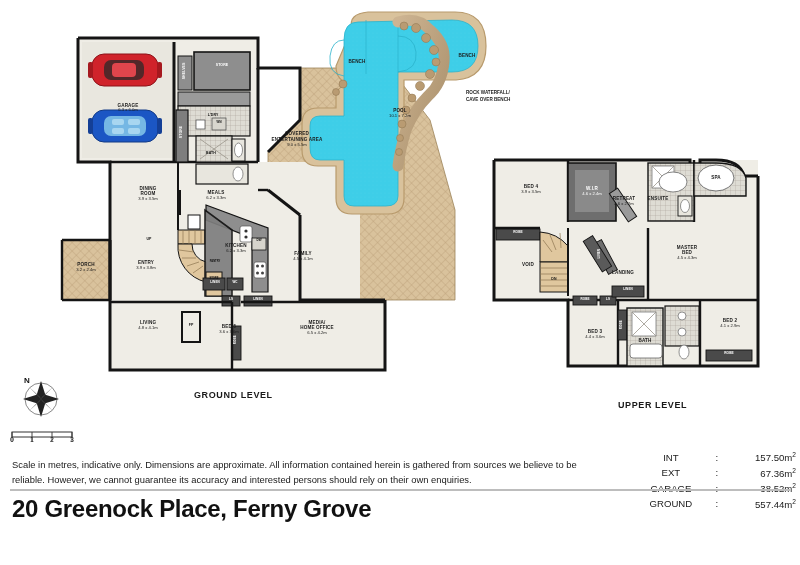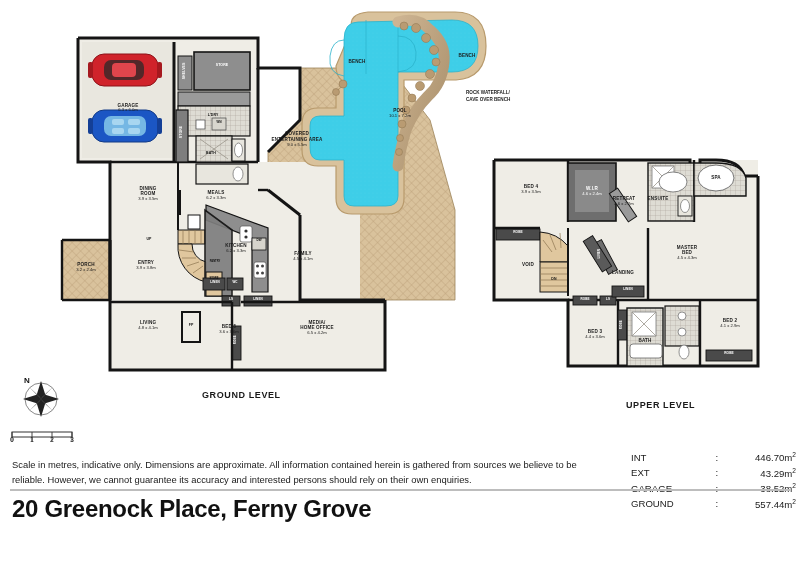--- a/index.html
+++ b/index.html
@@ -8,27 +8,27 @@
     font-family:"Liberation Sans", sans-serif;
     color:#111;
   }
   #plan{position:absolute;left:0;top:0;width:800px;height:565px;}
   .lbl{position:absolute;text-align:center;line-height:1.12;pointer-events:none;}
   .room-name{font-size:4.6px;font-weight:700;letter-spacing:.15px;color:#1b1b1b;}
   .room-dim{font-size:4.2px;font-weight:400;color:#1b1b1b;}
   .tiny{font-size:3.5px;font-weight:700;letter-spacing:.1px;}
   .tiny-w{font-size:3.5px;font-weight:700;letter-spacing:.1px;color:#ffffff;}
   .vert{transform:rotate(-90deg);transform-origin:center center;}
-  .level-label{position:absolute;font-size:9px;font-weight:700;letter-spacing:.6px;color:#1a1a1a;margin-left:8px;}
+  .level-label{position:absolute;font-size:9px;font-weight:700;letter-spacing:.6px;color:#1a1a1a;}
   .note{position:absolute;font-size:4.6px;font-weight:700;line-height:1.35;color:#1b1b1b;text-align:left;}
   .disclaimer{position:absolute;left:12px;top:458px;width:600px;font-size:9.4px;line-height:1.55;color:#1a1a1a;}
   .areas{position:absolute;right:4px;top:450px;width:165px;font-size:9.6px;line-height:1.5;color:#1a1a1a;}
   .areas table{border-collapse:collapse;width:100%;}
   .areas td{padding:0;white-space:nowrap;}
-  .areas .k{text-align:left;padding-right:2px;}
+  .areas .k{text-align:center;padding-right:2px;}
   .areas .c{text-align:center;width:8px;}
   .areas .v{text-align:right;}
   .areas sup{font-size:6.6px;vertical-align:super;}
   .title{position:absolute;left:12px;top:495px;font-size:24px;font-weight:700;letter-spacing:-.3px;color:#111;}
   .hr{position:absolute;left:10px;top:489px;width:780px;height:2px;background:#bdbdbd;}
   .sb-num{position:absolute;font-size:7px;color:#222;}
   .n-letter{position:absolute;left:24px;top:376px;font-size:8px;font-weight:700;color:#111;}
 </style>
 </head>
 <body>
@@ -410,26 +410,26 @@
 <div class="sb-num" style="left:30px;top:436px;">1</div>
 <div class="sb-num" style="left:50px;top:436px;">2</div>
 <div class="sb-num" style="left:70px;top:436px;">3</div>
 
 <div class="areas">
   <table>
     <tbody>
         <tr>
       <td class="k">INT</td>
       <td class="c">:</td>
-      <td class="v"><span>446.70m</span><sup>2</sup></td>
+      <td class="v"><span>157.50m</span><sup>2</sup></td>
     </tr>
     <tr>
       <td class="k">EXT</td>
       <td class="c">:</td>
-      <td class="v"><span>43.29m</span><sup>2</sup></td>
+      <td class="v"><span>67.36m</span><sup>2</sup></td>
     </tr>
     <tr>
       <td class="k">GARAGE</td>
       <td class="c">:</td>
       <td class="v"><span>38.52m</span><sup>2</sup></td>
     </tr>
     <tr>
       <td class="k">GROUND</td>
       <td class="c">:</td>
       <td class="v"><span>557.44m</span><sup>2</sup></td>

